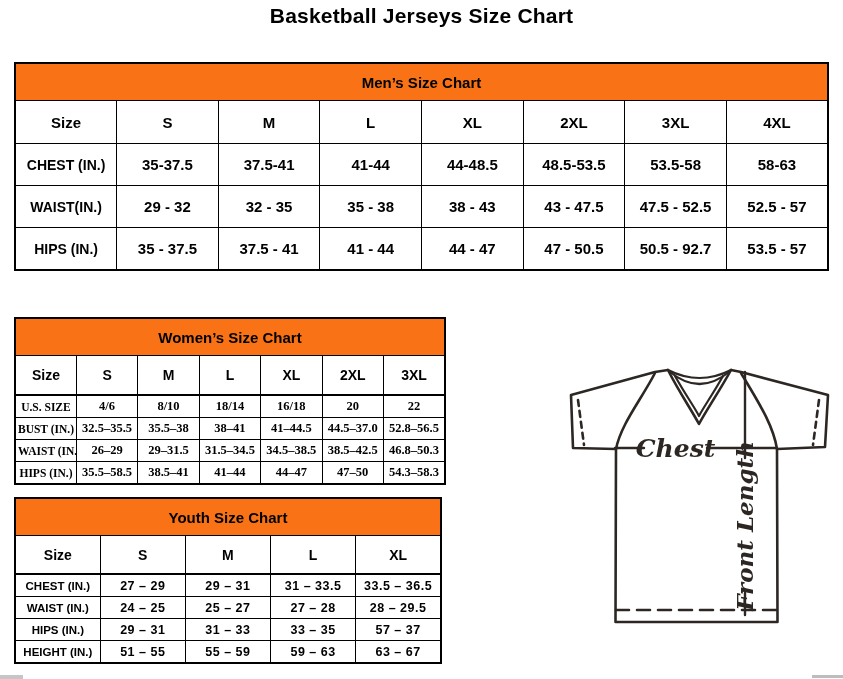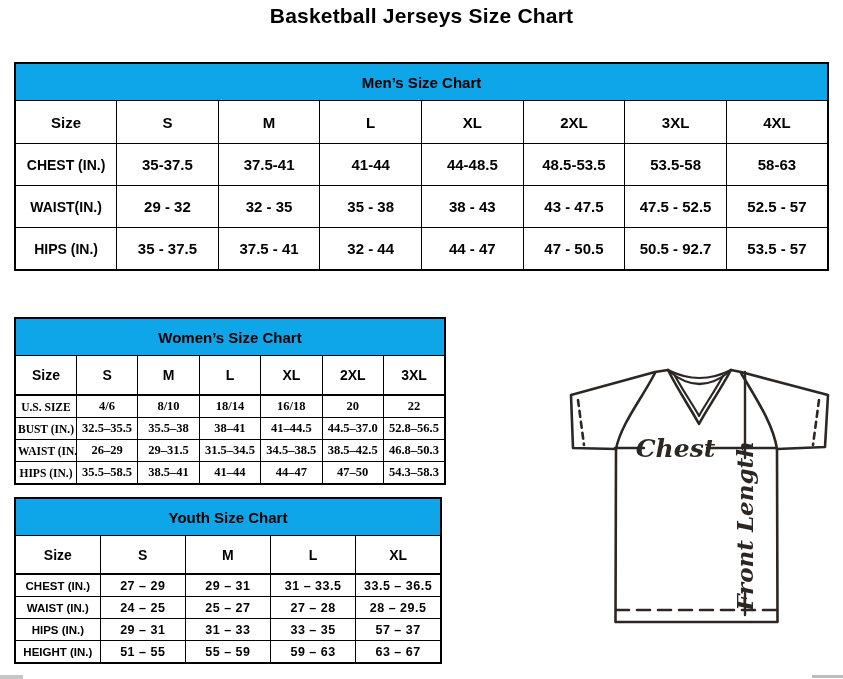--- a/index.html
+++ b/index.html
@@ -6,21 +6,21 @@
   .page{position:relative;width:843px;height:679px;background:#fff;overflow:hidden;
         font-family:"Liberation Sans",sans-serif;color:#000;}
   .main-title{position:absolute;top:4px;left:0;width:843px;text-align:center;
         font-size:21px;font-weight:bold;letter-spacing:0.2px;}
 
   .size-table{position:absolute;}
   .size-table table{border-collapse:collapse;table-layout:fixed;width:100%;}
   .size-table th,.size-table td{border:1px solid #000;text-align:center;vertical-align:middle;
         font-weight:bold;padding:0 2px;overflow:hidden;white-space:nowrap;}
   .size-table table{border:2px solid #000;}
-  .size-table .title-cell{background:#0ea5e9;font-size:15px;height:36px;border-bottom:1px solid #000;margin-left:8px;}
+  .size-table .title-cell{background:#f97316;font-size:15px;height:36px;border-bottom:1px solid #000;margin-left:8px;}
 
   
   .men{left:14px;top:62px;width:815px;}
   .men .head-row th{height:42px;font-size:15px;}
   .men td{height:41px;font-size:15px;}
   .men .row-label{font-size:14px;}
   .men th:first-child,.men td:first-child{width:118px;}
 
   
   .women{left:14px;top:317px;width:432px;}
@@ -86,21 +86,21 @@
             <td>35 - 38</td>
             <td>38 - 43</td>
             <td>43 - 47.5</td>
             <td>47.5 - 52.5</td>
             <td>52.5 - 57</td>
           </tr>
           <tr>
             <td class="row-label">HIPS (IN.)</td>
             <td>35 - 37.5</td>
             <td>37.5 - 41</td>
-            <td>32 - 44</td>
+            <td>41 - 44</td>
             <td>44 - 47</td>
             <td>47 - 50.5</td>
             <td>50.5 - 92.7</td>
             <td>53.5 - 57</td>
           </tr>
         </tbody>
       </table>
     </div>
   <div class="size-table women">
       <table>

